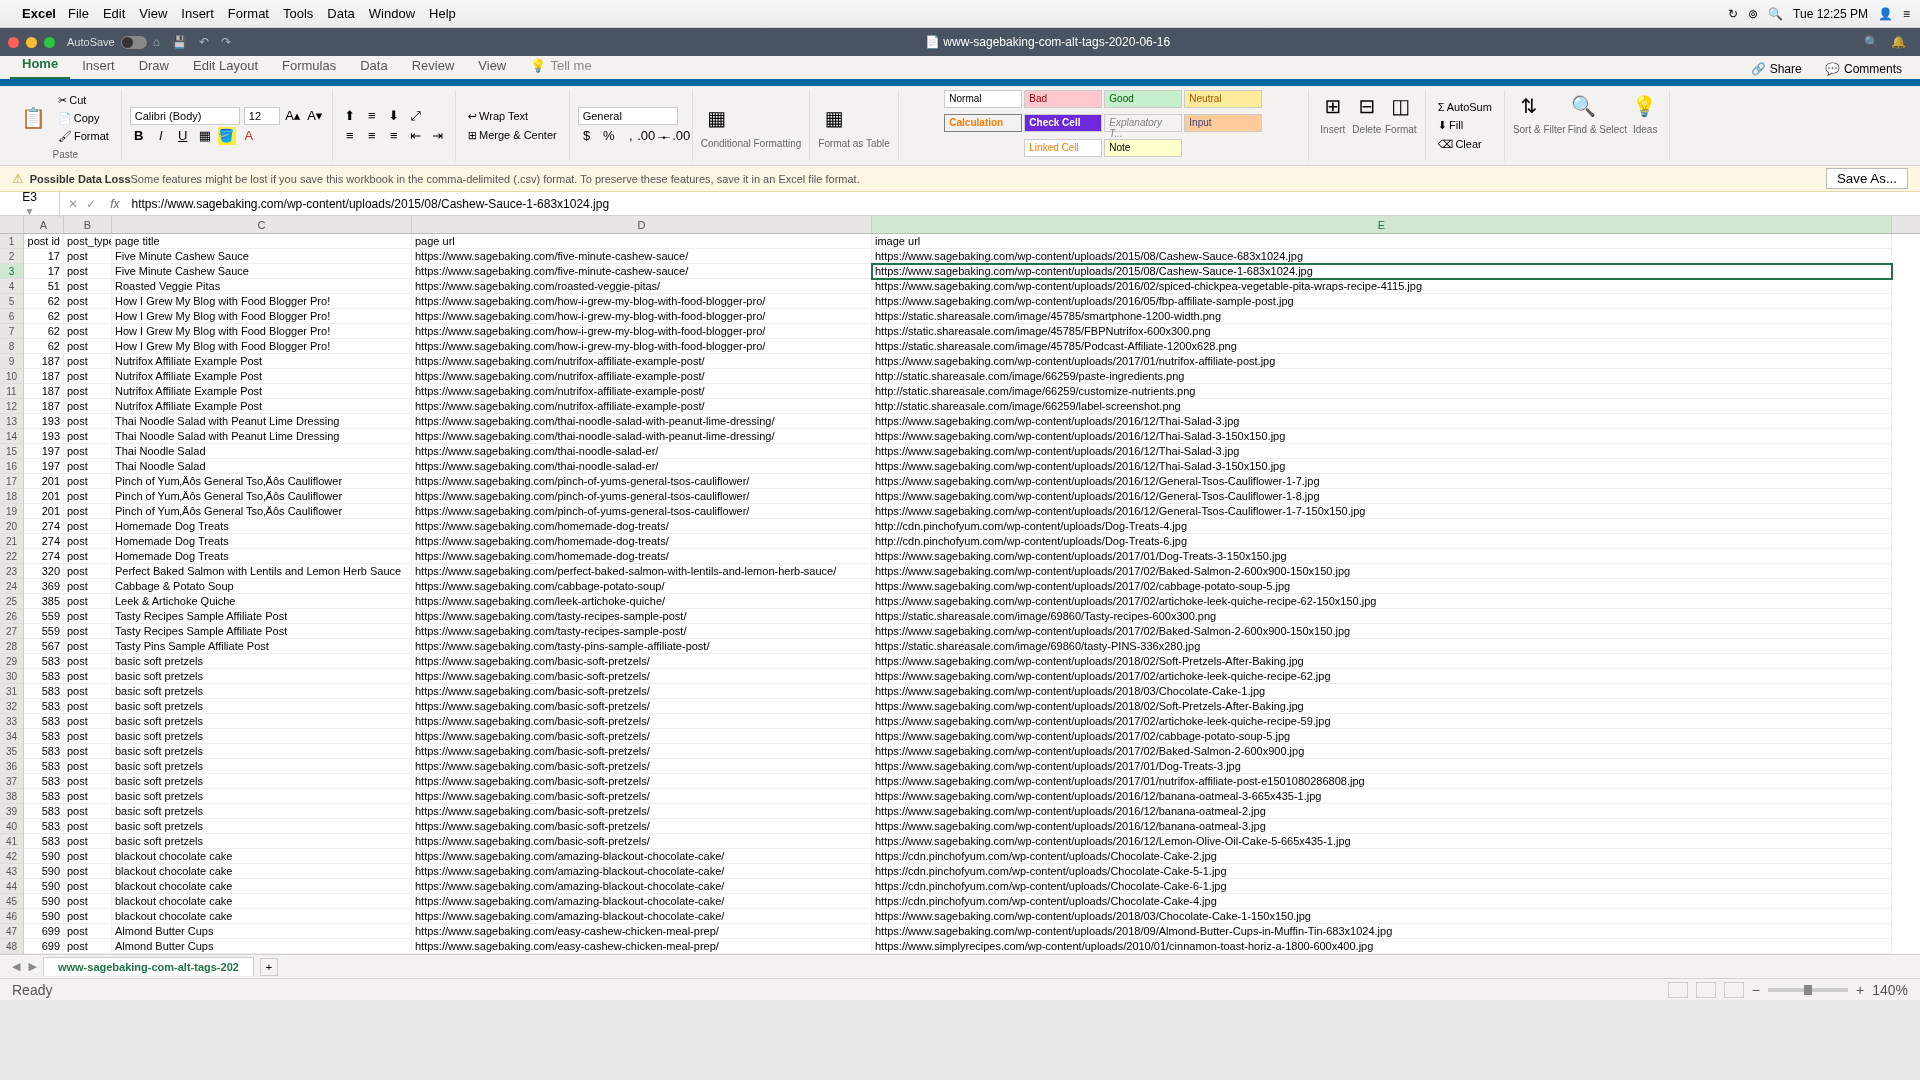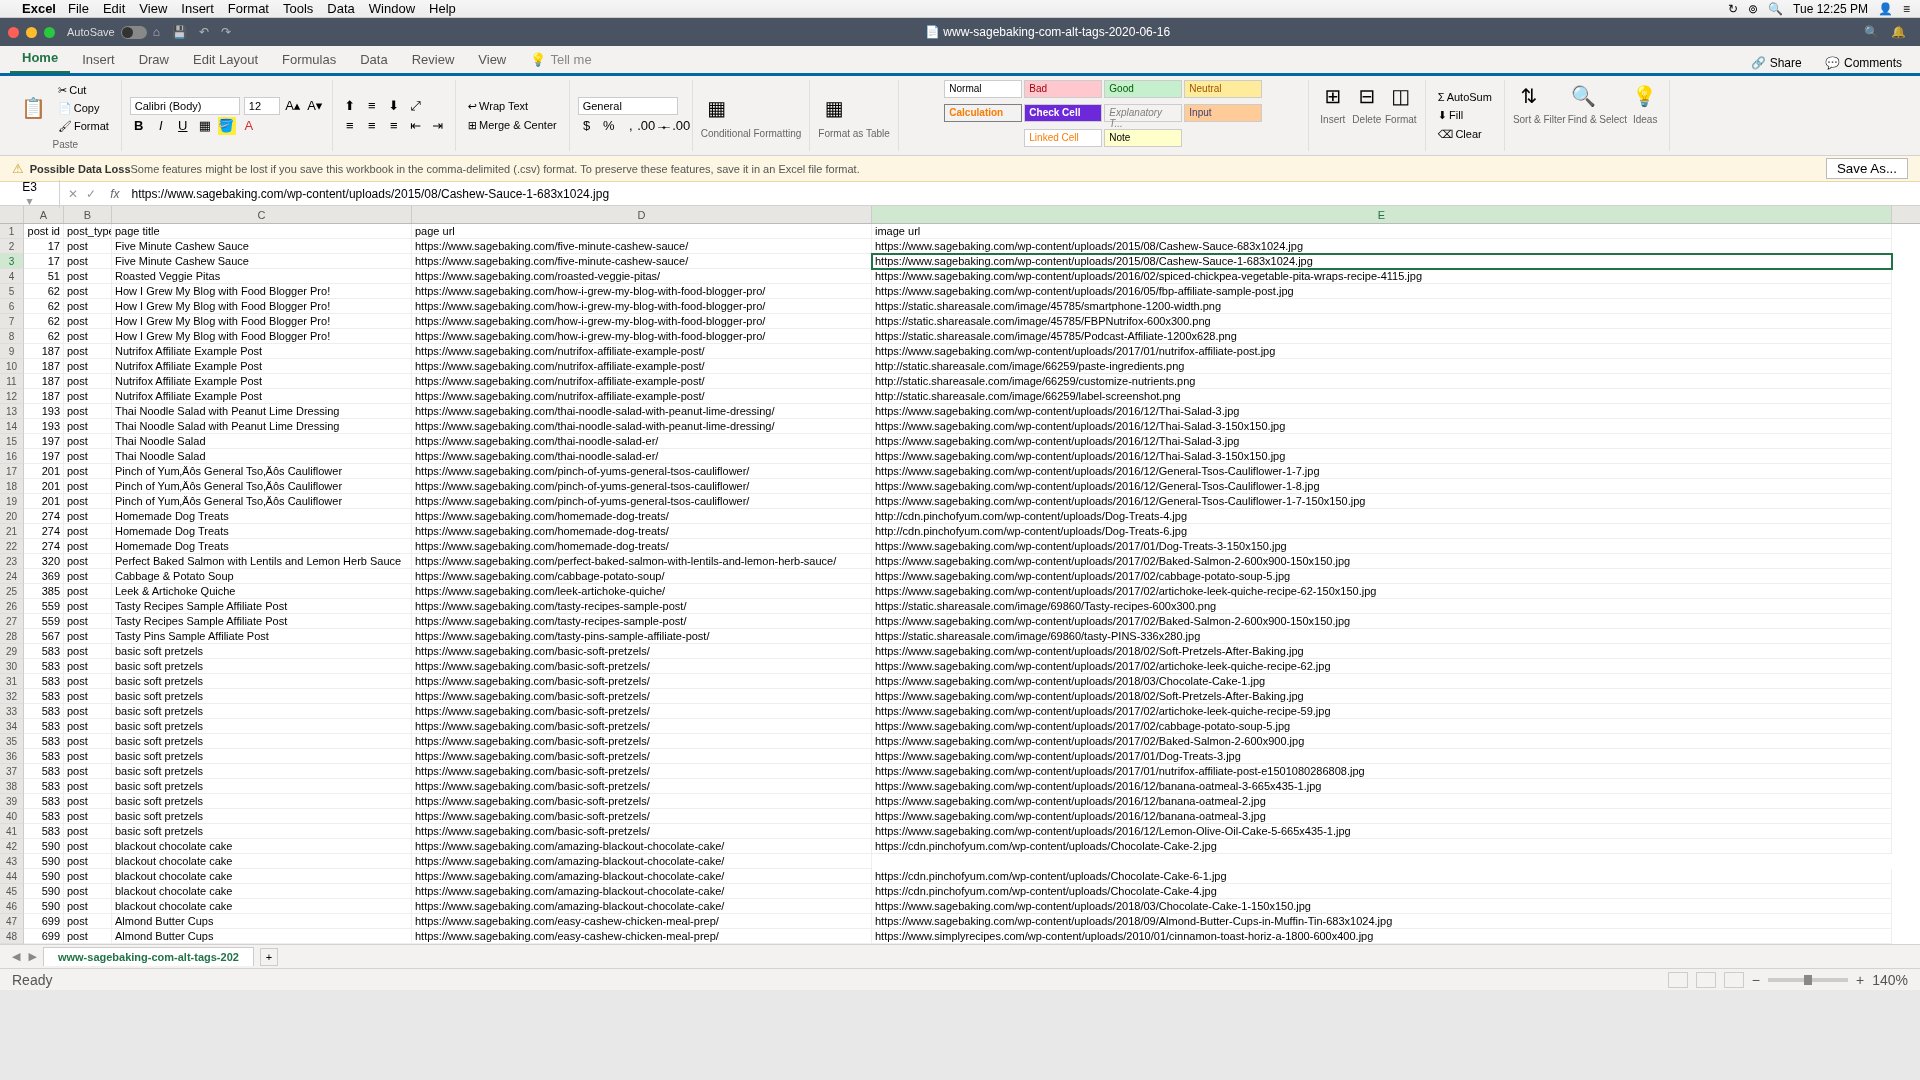--- a/index.html
+++ b/index.html
@@ -1,40 +1,40 @@
 <!DOCTYPE html>
 <html><head>
 <meta charset="utf-8">
 <style>
 * { margin: 0; padding: 0; box-sizing: border-box; font-family: -apple-system, BlinkMacSystemFont, "Segoe UI", Arial, sans-serif; }
 body { background: #e8e8e8; font-size: 11px; overflow: hidden; width: 1920px; height: 1080px; }
 
 
-.mac-menubar { background: linear-gradient(#f6f6f6, #ececec); height: 18px; display: flex; align-items: center; padding: 0 10px; font-size: 13px; border-bottom: 1px solid #ccc; }
+.mac-menubar { background: linear-gradient(#f6f6f6, #ececec); height: 28px; display: flex; align-items: center; padding: 0 10px; font-size: 13px; border-bottom: 1px solid #ccc; }
 .mac-menubar .apple { margin-right: 12px; font-size: 15px; }
 .mac-menubar .appname { font-weight: 700; margin-right: 12px; }
 .mac-menubar .menu-item { margin-right: 14px; }
 .mac-menubar .spacer { flex: 1; }
 .mac-menubar .status { margin-left: 10px; font-size: 12px; }
 
 
 .titlebar { background: #4a5361; height: 28px; display: flex; align-items: center; color: #ddd; padding: 0 8px; font-size: 12px; }
 .titlebar .dots { display: flex; gap: 7px; margin-right: 12px; }
 .titlebar .dot { width: 11px; height: 11px; border-radius: 50%; }
 .titlebar .dot.r { background: #ff5f57; }
 .titlebar .dot.y { background: #febc2e; }
 .titlebar .dot.g { background: #28c840; }
 .autosave { display: flex; align-items: center; gap: 6px; font-size: 11px; }
 .toggle { width: 26px; height: 13px; background: #888; border-radius: 7px; position: relative; }
 .toggle::after { content: ''; width: 11px; height: 11px; background: #333; border-radius: 50%; position: absolute; top: 1px; left: 1px; }
 .titlebar .title-center { flex: 1; text-align: center; color: #fff; }
 .titlebar .t-icon { margin: 0 6px; opacity: 0.7; }
 
 
-.ribbon-tabs { background: #f3f2f1; height: 30px; display: flex; align-items: flex-end; padding: 0 10px; border-bottom: 3px solid #0369a1; }
+.ribbon-tabs { background: #f3f2f1; height: 30px; display: flex; align-items: flex-end; padding: 0 10px; border-bottom: 7px solid #0369a1; }
 .ribbon-tabs .tab { padding: 6px 12px 6px; font-size: 13px; color: #555; cursor: pointer; }
 .ribbon-tabs .tab.active { color: #217346; border-bottom: 2px solid #217346; font-weight: 600; }
 .ribbon-tabs .tellme { color: #888; display: flex; align-items: center; gap: 4px; }
 .ribbon-tabs .right { margin-left: auto; display: flex; gap: 8px; align-items: center; }
 .ribbon-tabs .right .btn { font-size: 12px; padding: 3px 8px; }
 
 
 .ribbon { background: #f3f2f1; height: 80px; display: flex; align-items: stretch; padding: 4px 10px; border-bottom: 1px solid #d4d2d0; gap: 0; }
 .rgroup { display: flex; flex-direction: column; justify-content: center; padding: 0 8px; border-right: 1px solid #e1dfdd; gap: 2px; }
 .rgroup .row { display: flex; align-items: center; gap: 4px; }
@@ -649,20 +649,21 @@
       <div class="cell colC">blackout chocolate cake</div>
       <div class="cell colD">https://www.sagebaking.com/amazing-blackout-chocolate-cake/</div>
       <div class="cell colE">https://cdn.pinchofyum.com/wp-content/uploads/Chocolate-Cake-2.jpg</div>
     </div>
     <div class="gridrow">
       <div class="rh">43</div>
       <div class="cell colA">590</div>
       <div class="cell colB">post</div>
       <div class="cell colC">blackout chocolate cake</div>
       <div class="cell colD">https://www.sagebaking.com/amazing-blackout-chocolate-cake/</div>
+      <div class="cell colE">https://cdn.pinchofyum.com/wp-content/uploads/Chocolate-Cake-5-1.jpg</div>
     </div>
     <div class="gridrow">
       <div class="rh">44</div>
       <div class="cell colA">590</div>
       <div class="cell colB">post</div>
       <div class="cell colC">blackout chocolate cake</div>
       <div class="cell colD">https://www.sagebaking.com/amazing-blackout-chocolate-cake/</div>
       <div class="cell colE">https://cdn.pinchofyum.com/wp-content/uploads/Chocolate-Cake-6-1.jpg</div>
     </div>
     <div class="gridrow">

